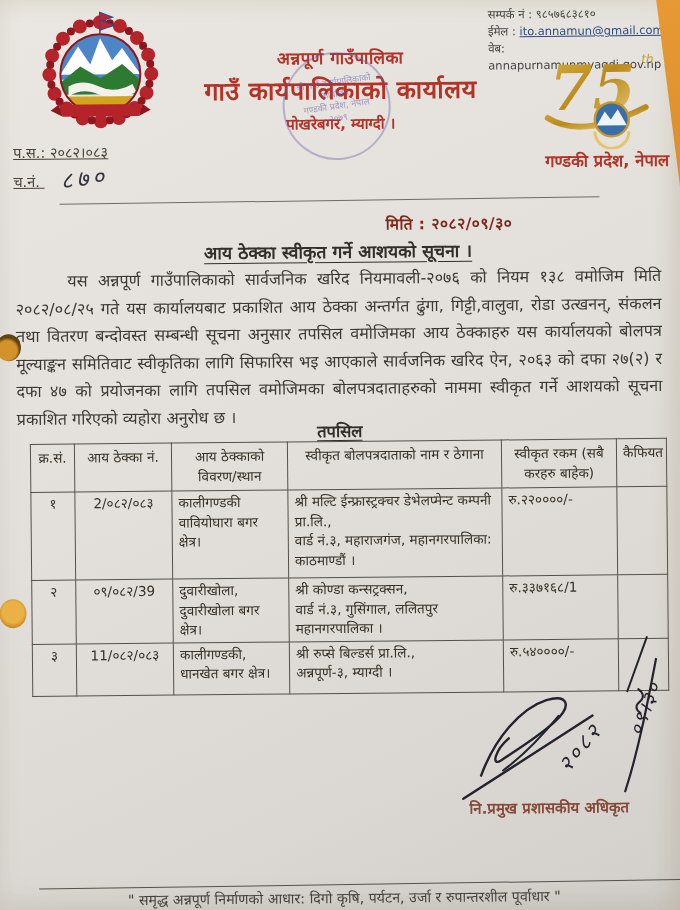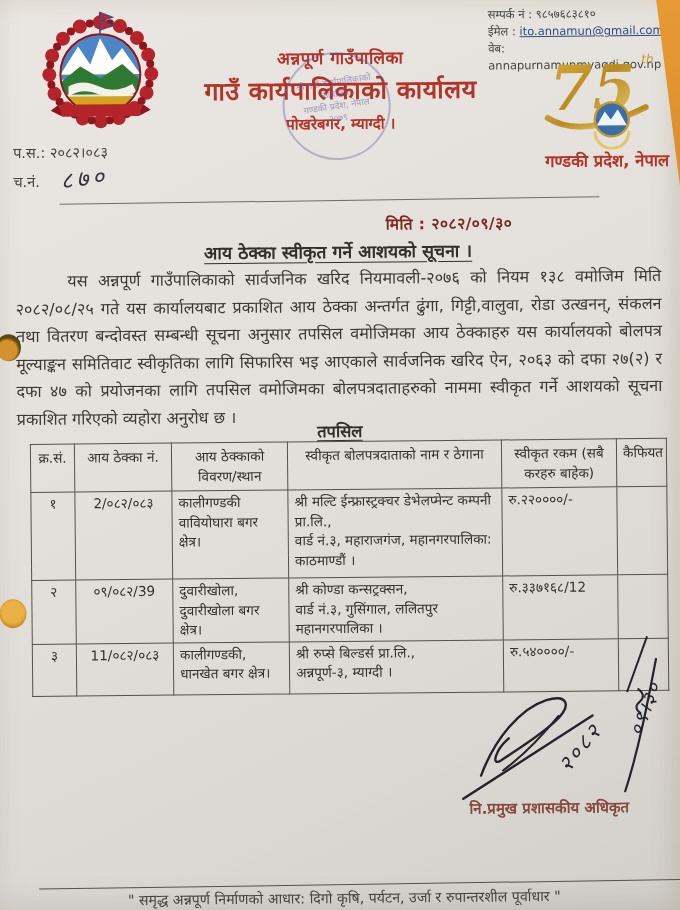--- a/index.html
+++ b/index.html
@@ -16,21 +16,21 @@
   }
   .tilt{position:absolute;left:0;top:0;width:680px;height:910px;transform:rotate(-0.55deg);transform-origin:50% 50%;}
   .abs{position:absolute;}
   .red{color:#b23327;}
   .hdr-center{left:176px;top:46px;width:336px;text-align:center;}
   .hdr-line1{font-size:17px;font-weight:bold;letter-spacing:.5px;}
   .hdr-line2{font-size:25px;font-weight:bold;margin-top:3px;letter-spacing:.5px;}
   .hdr-line3{font-size:15px;font-weight:bold;margin-top:7px;}
   .contact{left:492px;top:8px;width:184px;font-size:11.5px;color:#454440;line-height:17px;}
   .contact .email{color:#2f4c7e;text-decoration:underline;}
-  .refs{left:16px;top:137px;font-size:14.5px;color:#474138;line-height:26px;}
+  .refs{left:16px;top:137px;font-size:14.5px;color:#474138;line-height:26px;text-decoration:underline;}
   .hand{font-family:"DejaVu Serif","Liberation Serif",serif;font-style:italic;color:#33333e;}
   .chn-val{display:inline-block;font-size:23px;transform:rotate(-6deg);margin-left:16px;letter-spacing:4px;}
   .province{left:420px;top:151px;width:252px;text-align:right;font-size:16.5px;font-weight:bold;}
   .sep{left:62px;top:200px;width:540px;border-top:1.6px solid #6f6b64;transform:rotate(-0.25deg);}
   .dateline{left:388px;top:213px;font-size:15.5px;color:#7e2a1c;font-weight:bold;letter-spacing:.5px;}
   .title{left:0;top:239px;width:680px;text-align:center;font-size:17.5px;font-weight:bold;color:#322e2a;}
   .title span{text-decoration:underline;text-underline-offset:4px;}
   .para{left:17px;top:265px;width:646px;font-size:16.2px;line-height:27.5px;color:#3c3833;
         text-align:justify;text-indent:52px;}
   .caption{left:0;top:419px;width:680px;text-align:center;font-size:16.5px;font-weight:bold;color:#322e2a;}
@@ -227,21 +227,21 @@
       </tr>
       <tr style="height:62px">
         <td class="c">२</td>
         <td class="c">०९/०८२/39</td>
         <td>दुवारीखोला,
 दुवारीखोला बगर
 क्षेत्र।</td>
         <td>श्री कोण्डा कन्सट्रक्सन,
 वार्ड नं.३, गुसिंगाल, ललितपुर
 महानगरपालिका ।</td>
-        <td>रु.३३७१६८/12</td>
+        <td>रु.३३७१६८/1</td>
         <td></td>
       </tr>
       <tr style="height:52px">
         <td class="c">३</td>
         <td class="c">11/०८२/०८३</td>
         <td>कालीगण्डकी,
 धानखेत बगर क्षेत्र।</td>
         <td>श्री रुप्से बिल्डर्स प्रा.लि.,
 अन्नपूर्ण-३, म्याग्दी ।</td>
         <td>रु.५४००००/-</td>

